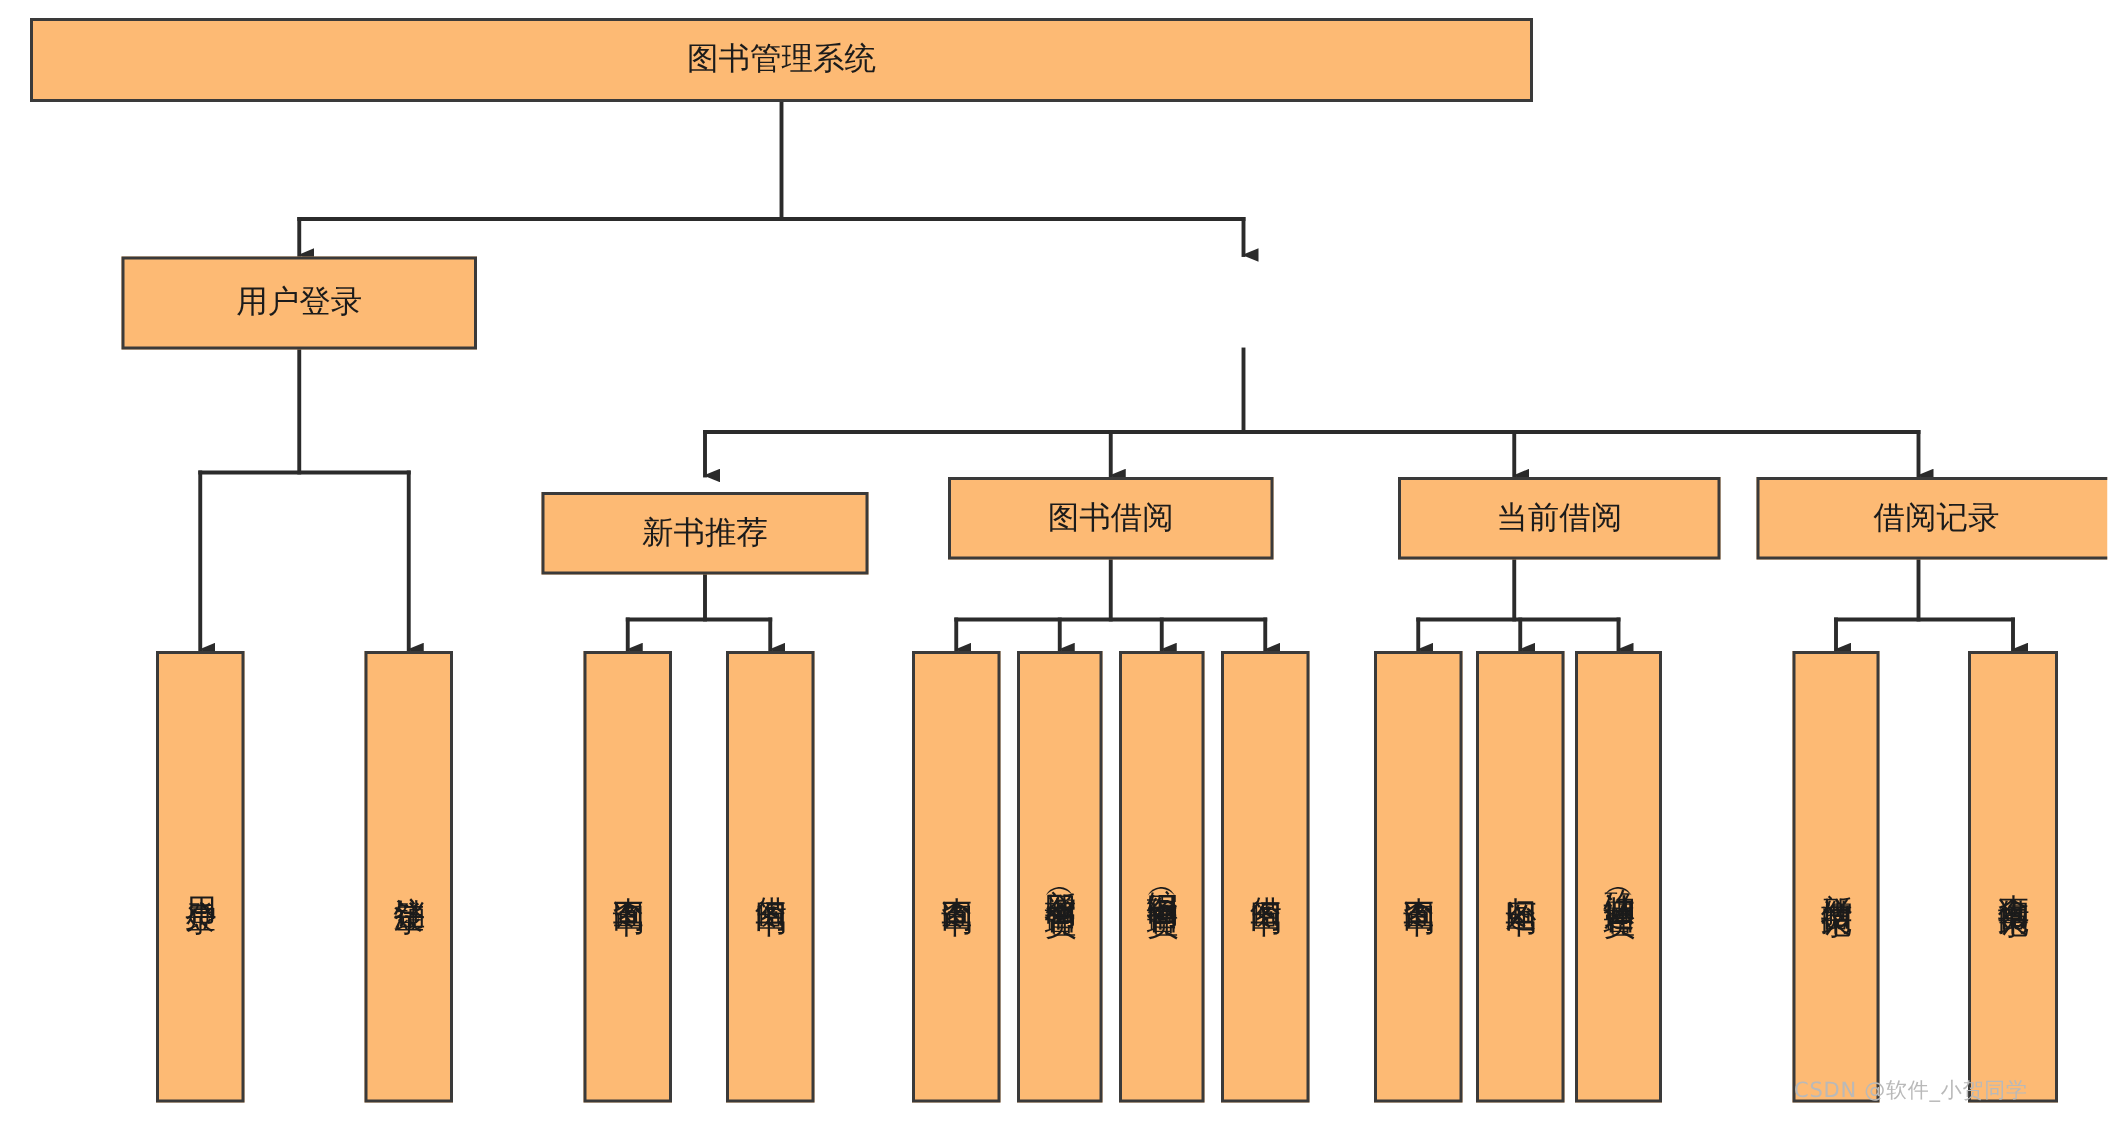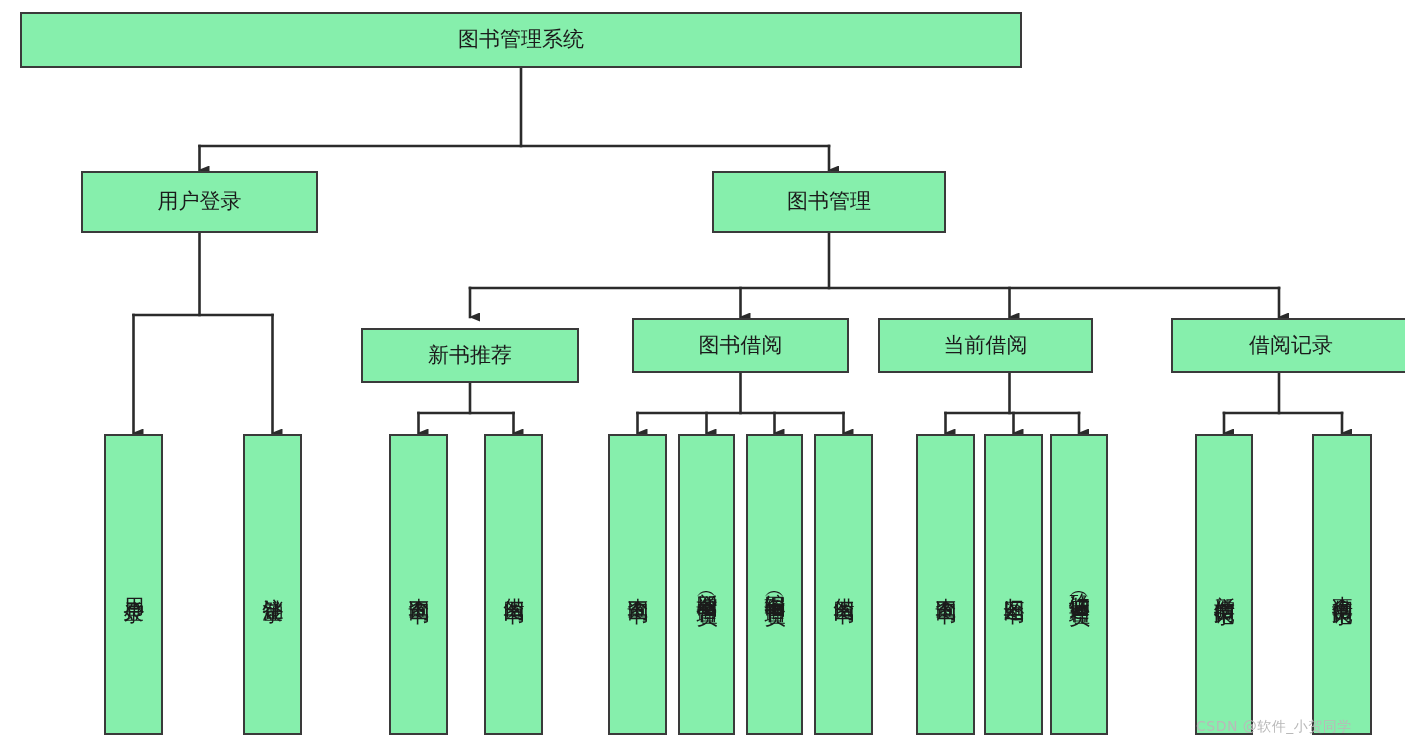--- a/index.html
+++ b/index.html
@@ -21,21 +21,21 @@
   #diagram-svg {
     position: absolute;
     left: 0;
     top: 0;
     width: 1405px;
     height: 747px;
   }
   .node {
     position: absolute;
     box-sizing: border-box;
-    background: #86efac;
+    background: #fdba74;
     border: 2px solid #3a3a3a;
     display: flex;
     align-items: center;
     justify-content: center;
     color: #1b1b1b;
     line-height: 1.12;
   }
   .node .label {
     display: block;
     text-align: center;
@@ -114,33 +114,30 @@
   </svg>
 
   <div class="node horizontal" style="left: 20px; top: 12px; width: 1002px; height: 56px;">
     <span class="label">图书管理系统</span>
   </div>
 
   <div class="node horizontal" style="left: 81px; top: 171px; width: 237px; height: 62px;">
     <span class="label">用户登录</span>
   </div>
 
-  <div class="node horizontal" style="left: 712px; top: 171px; width: 234px; height: 62px;">
-    <span class="label">图书管理</span>
-  </div>
 
   <div class="node horizontal" style="left: 361px; top: 318px; width: 218px; height: 55px; margin-top: 10px;">
     <span class="label">新书推荐</span>
   </div>
 
   <div class="node horizontal" style="left: 632px; top: 318px; width: 217px; height: 55px;">
     <span class="label">图书借阅</span>
   </div>
 
-  <div class="node horizontal" style="left: 878px; top: 318px; width: 215px; height: 55px;">
+  <div class="node horizontal" style="left: 932px; top: 318px; width: 215px; height: 55px;">
     <span class="label">当前借阅</span>
   </div>
 
   <div class="node horizontal" style="left: 1171px; top: 318px; width: 240px; height: 55px;">
     <span class="label">借阅记录</span>
   </div>
 
   <div class="node vertical" style="left: 104px; top: 434px; width: 59px; height: 301px;">
     <span class="label">用户登录</span>
   </div>

